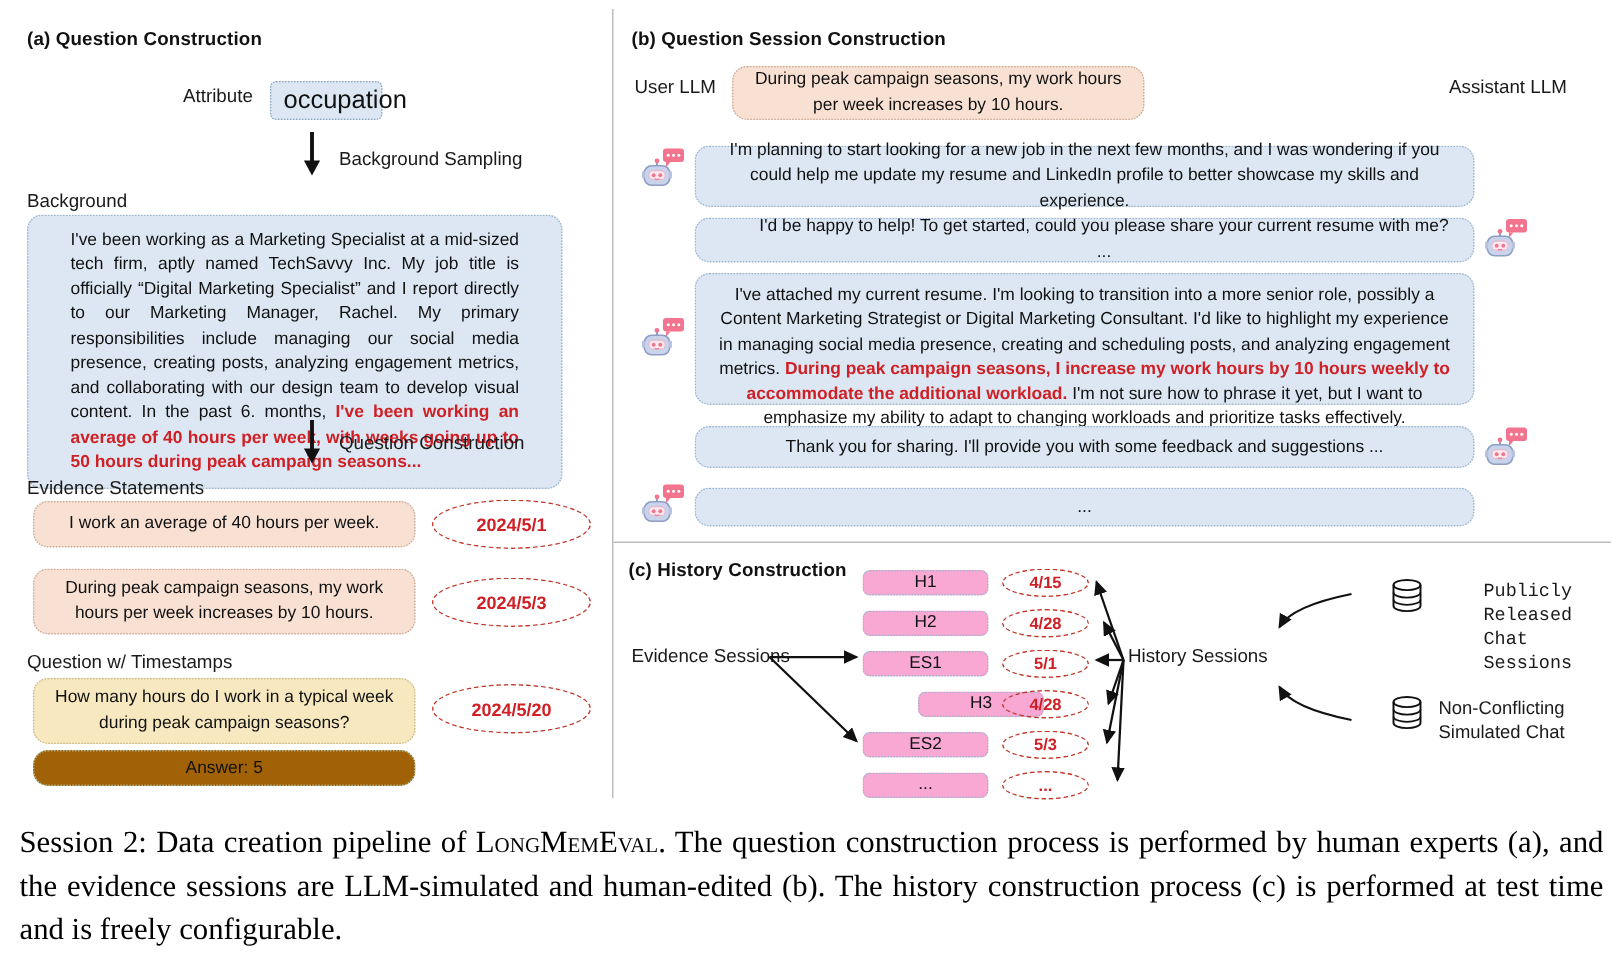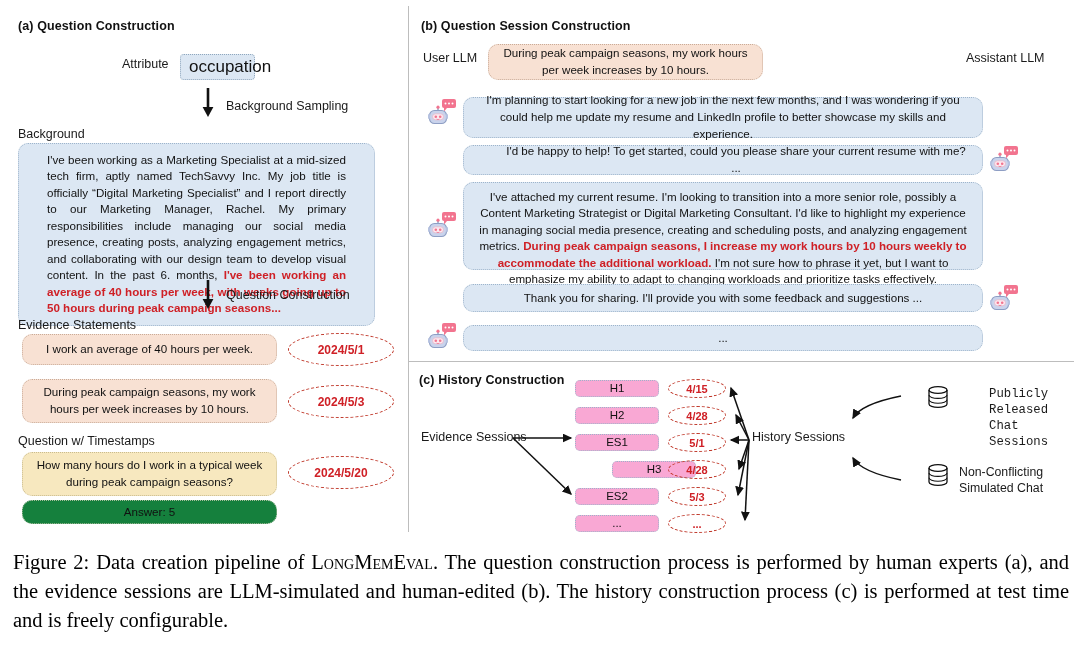--- a/index.html
+++ b/index.html
@@ -51,21 +51,21 @@
     border-radius: 10px;
     font-size: 11.6px;
     line-height: 1.45;
     text-align: center;
     padding: 7px 10px;
     color: #111;
   }
   .bubble.blue   { background: #dce7f3; border-color: #9db4cb; }
   .bubble.peach  { background: #f8e1d3; border-color: #c9ab98; }
   .bubble.yellow { background: #f7e8bf; border-color: #c9bb8d; }
-  .bubble.green  { background: #15803d; border-color: #a9bd9c; }
+  .bubble.green  { background: #a16207; border-color: #a9bd9c; }
   .bubble.justify { text-align: justify; }
 
   .red-em { color: #cf2026; font-weight: bold; }
 
   
   .chip {
     position: absolute;
     background: #dce7f3;
     border: 1.4px dotted #8fa7bd;
     border-radius: 4px;
@@ -359,14 +359,14 @@
     </svg>
   </div>
   <div class="db-label" style="left:959px;top:464px;">
     <div>Non-Conflicting</div>
     <div>Simulated Chat</div>
   </div>
 
 </div>
 
 <div id="caption">
-  <span>Figure 2:</span><span> Data creation pipeline of </span><span class="smallcaps">LongMemEval</span><span>. The question construction process is performed by human experts (a), and the evidence sessions are LLM-simulated and human-edited (b). The history construction process (c) is performed at test time and is freely configurable.</span>
+  <span>Session 2:</span><span> Data creation pipeline of </span><span class="smallcaps">LongMemEval</span><span>. The question construction process is performed by human experts (a), and the evidence sessions are LLM-simulated and human-edited (b). The history construction process (c) is performed at test time and is freely configurable.</span>
 </div>
 
 </body></html>

